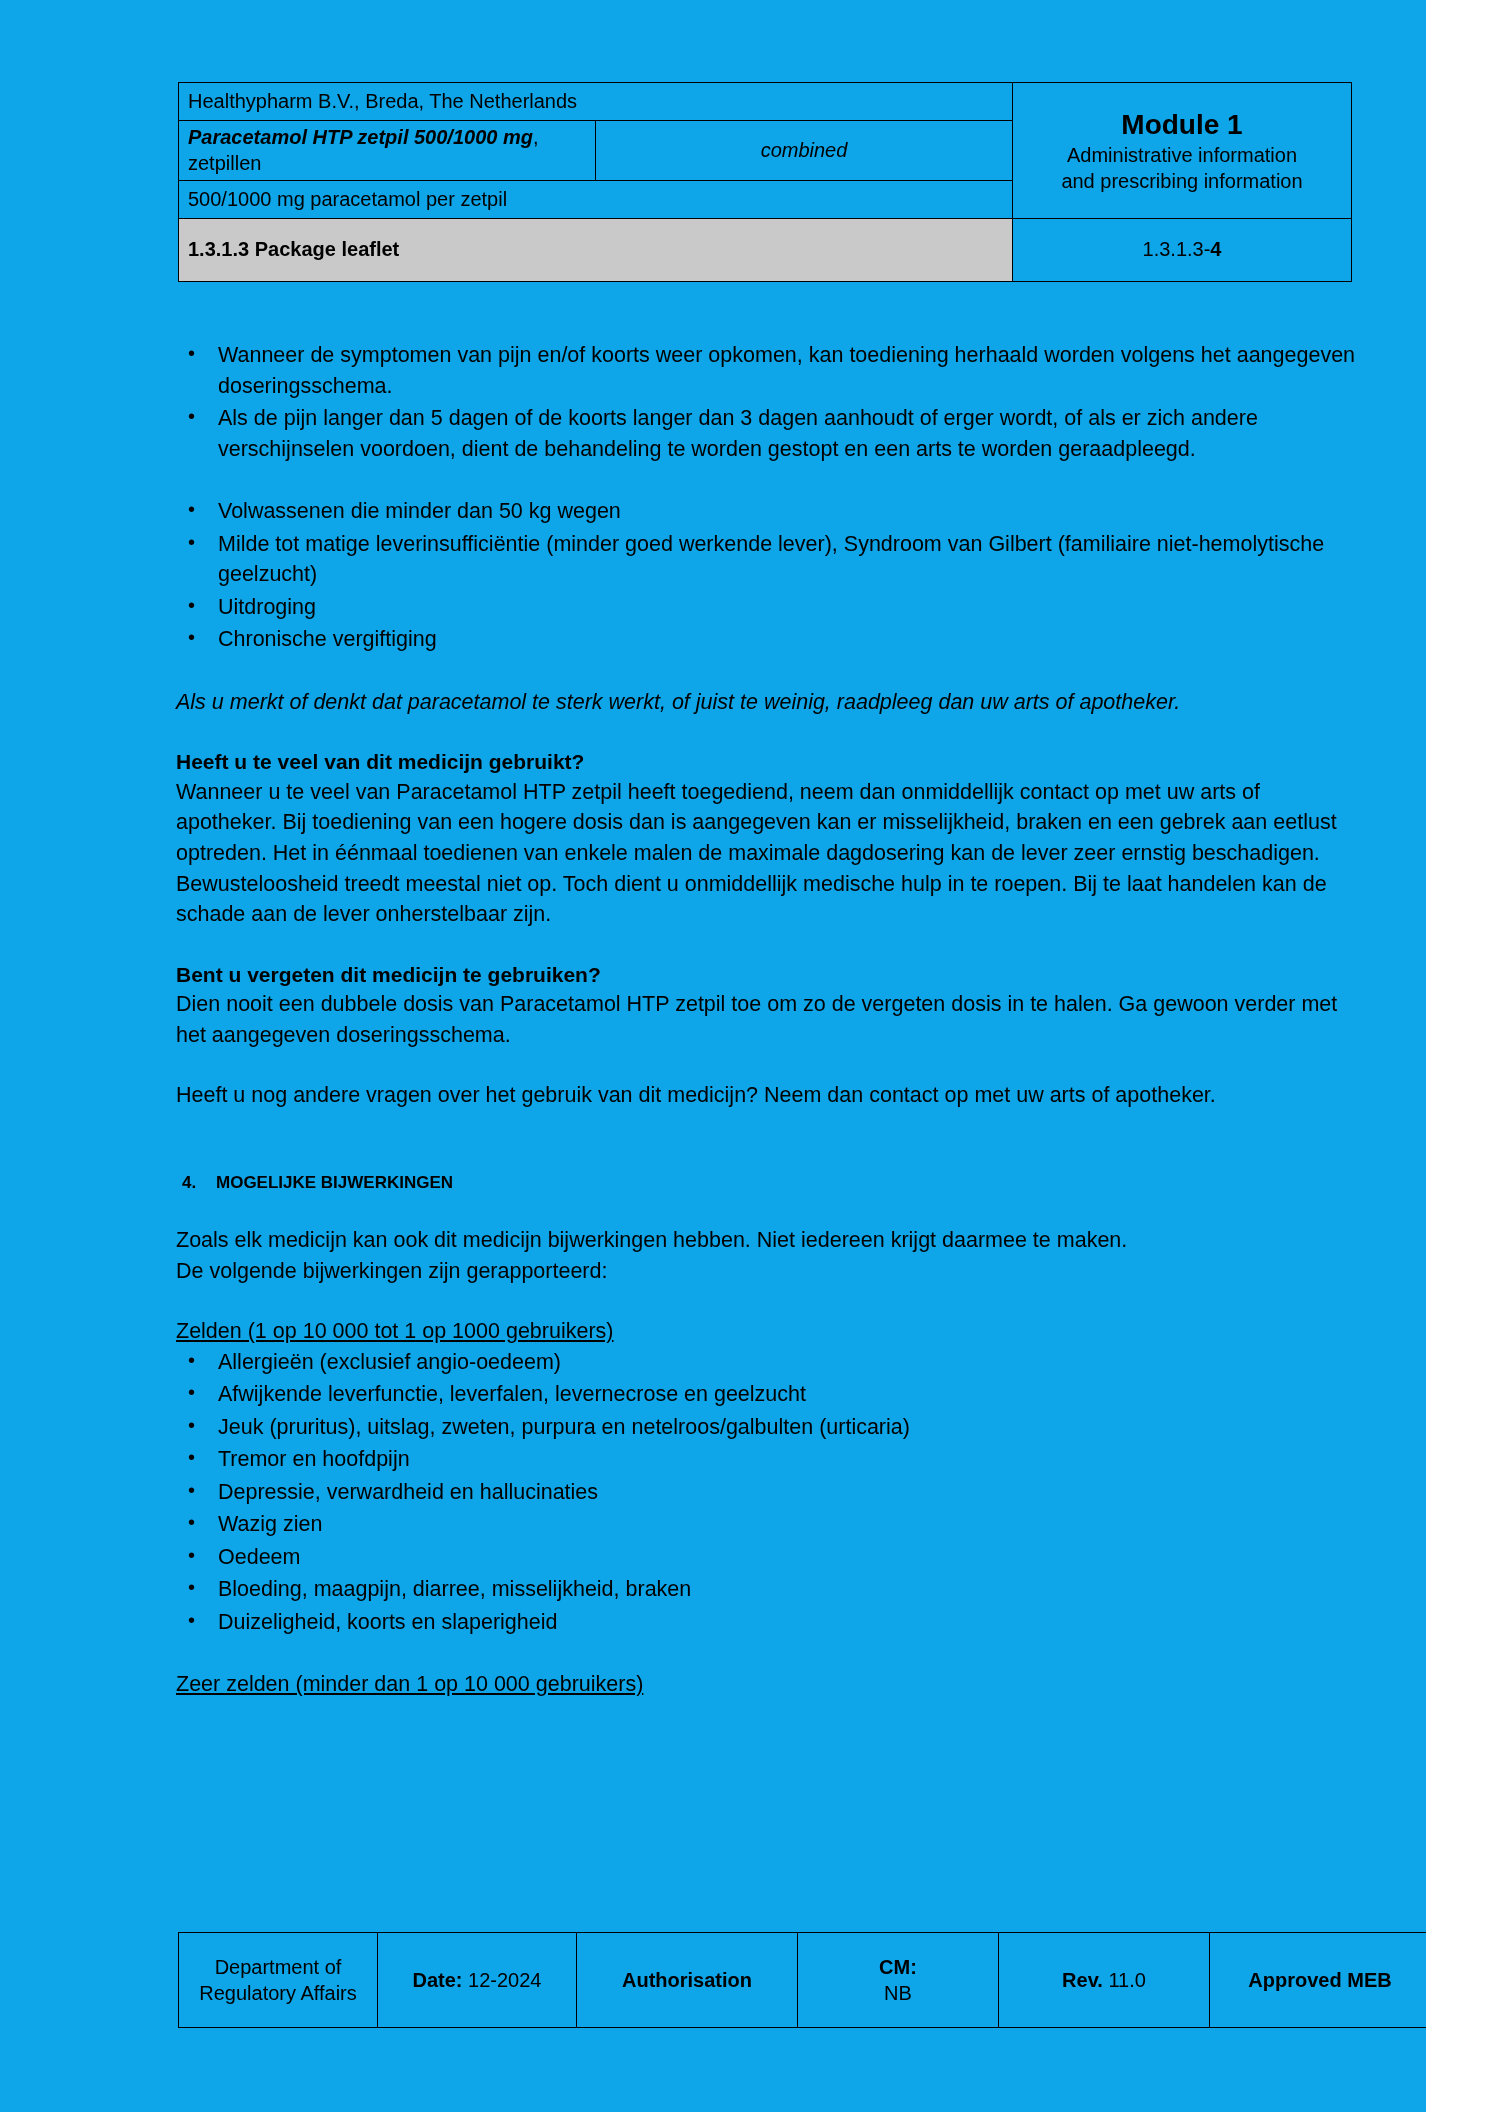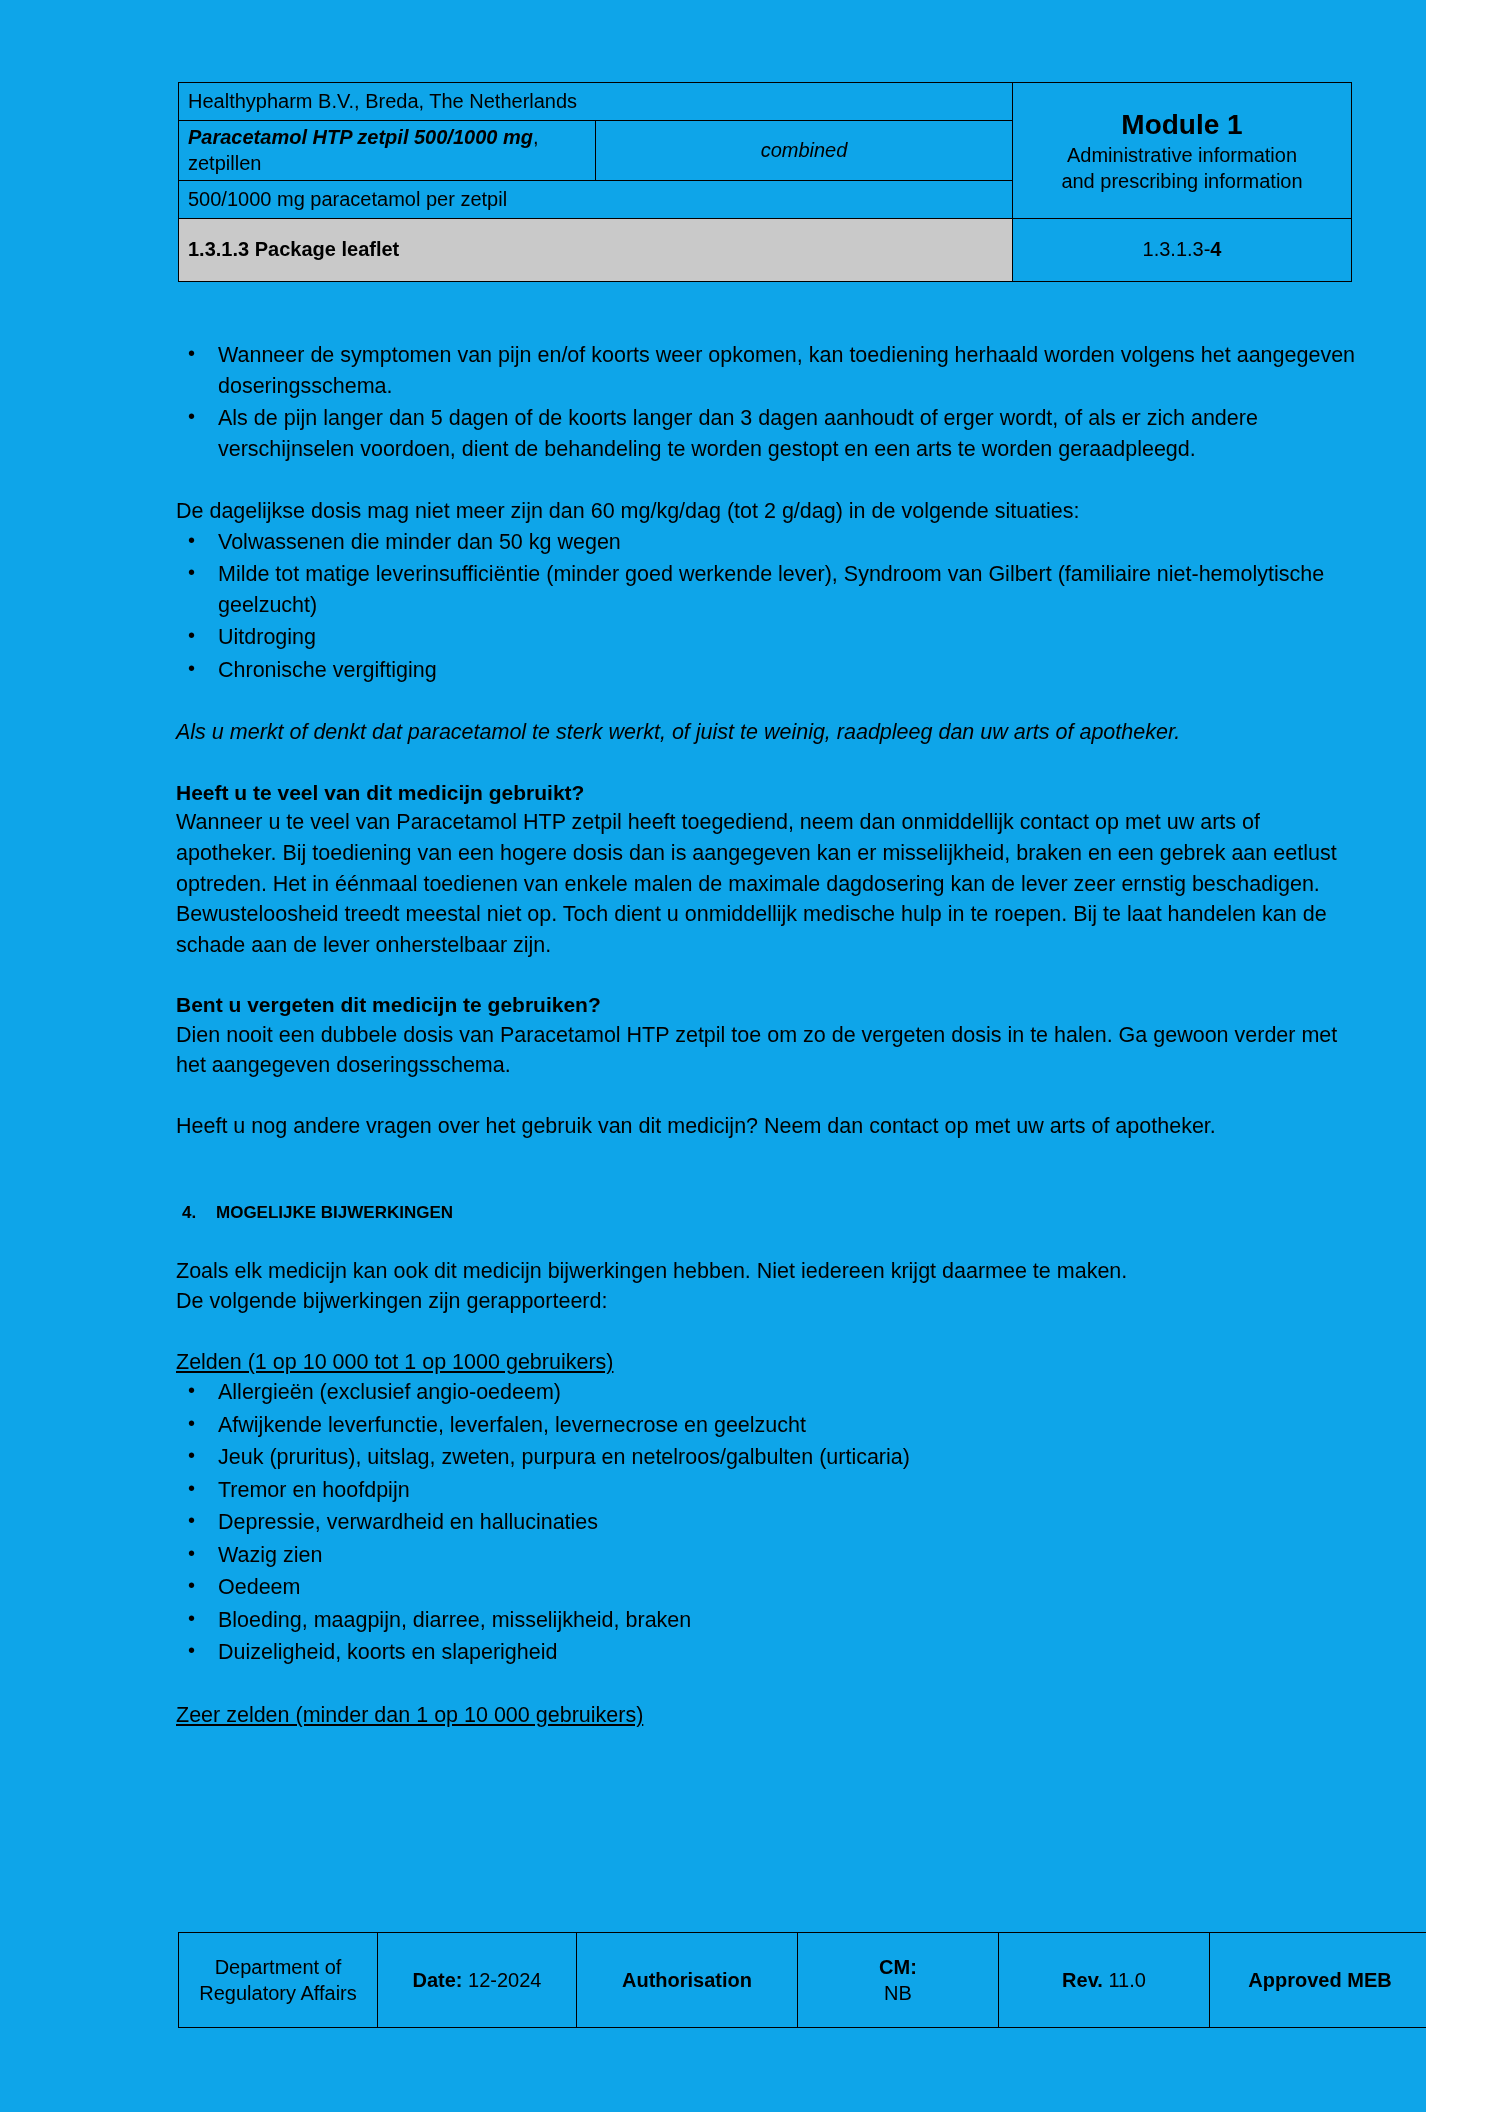--- a/index.html
+++ b/index.html
@@ -190,21 +190,20 @@
 
   <div class="body-content">
 
     <ul class="bullets">
       <li>Wanneer de symptomen van pijn en/of koorts weer opkomen, kan toediening herhaald worden volgens het aangegeven doseringsschema.</li>
       <li>Als de pijn langer dan 5 dagen of de koorts langer dan 3 dagen aanhoudt of erger wordt, of als er zich andere verschijnselen voordoen, dient de behandeling te worden gestopt en een arts te worden geraadpleegd.</li>
     </ul>
 
     <div class="spacer-md"></div>
 
-    <p>De dagelijkse dosis mag niet meer zijn dan 60 mg/kg/dag (tot 2 g/dag) in de volgende situaties:</p>
     <ul class="bullets">
       <li>Volwassenen die minder dan 50 kg wegen</li>
       <li>Milde tot matige leverinsufficiëntie (minder goed werkende lever), Syndroom van Gilbert (familiaire niet-hemolytische geelzucht)</li>
       <li>Uitdroging</li>
       <li>Chronische vergiftiging</li>
     </ul>
 
     <div class="spacer-md"></div>
 
     <p class="italic">Als u merkt of denkt dat paracetamol te sterk werkt, of juist te weinig, raadpleeg dan uw arts of apotheker.</p>

